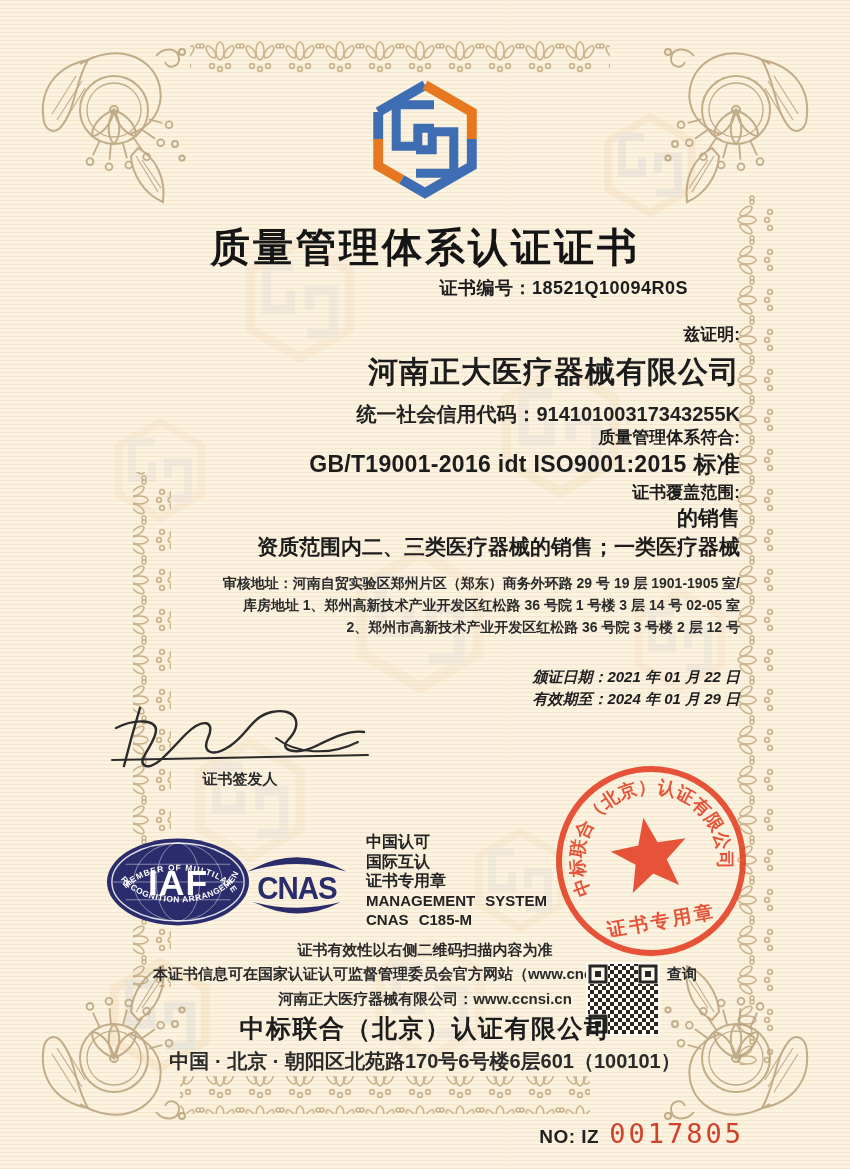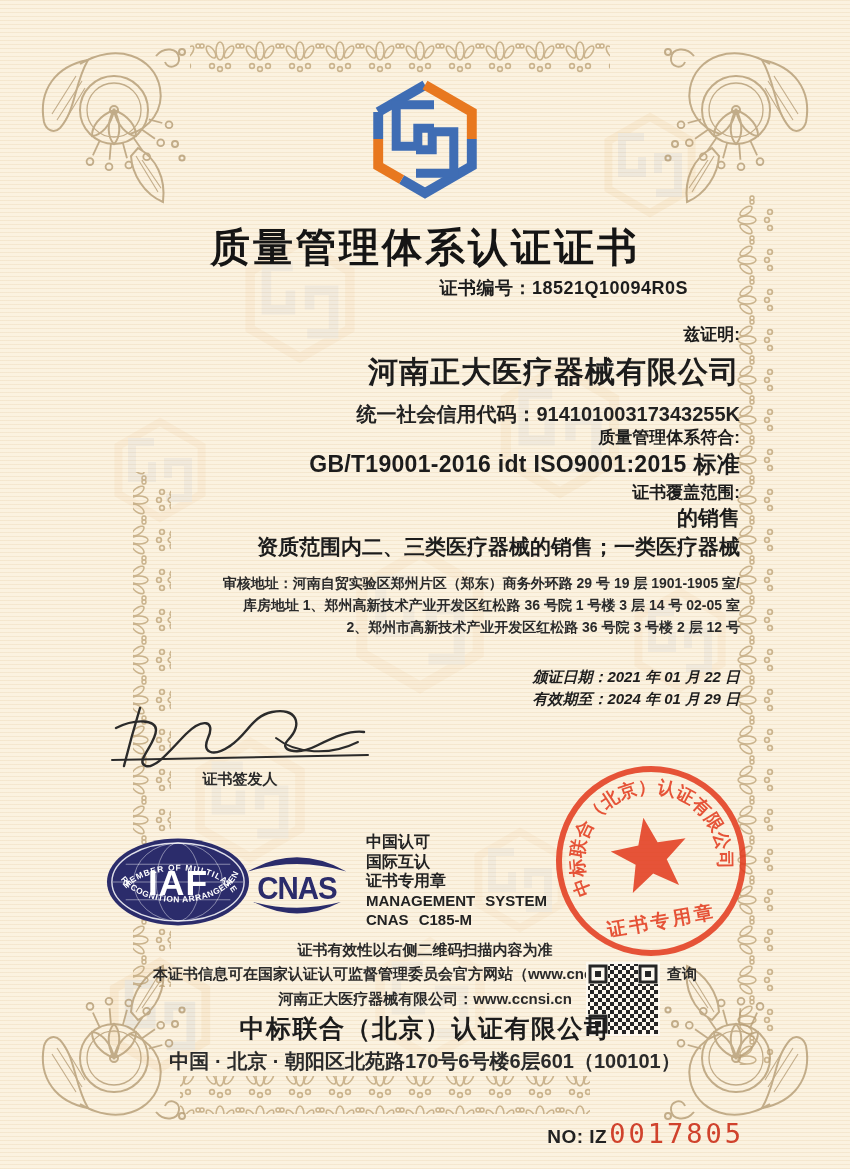--- a/index.html
+++ b/index.html
@@ -23,21 +23,21 @@
   .standard{font-size:23px;font-weight:bold;letter-spacing:.3px;}
   .scope{font-size:21px;font-weight:bold;line-height:29px;}
   .addr{font-size:14px;font-weight:bold;line-height:22px;color:#2a2a2a;}
   .dates{font-size:15px;font-weight:bold;line-height:22px;}
   .signer{font-size:15px;font-weight:bold;color:#2a2a2a;}
   .accline{font-size:16px;font-weight:bold;line-height:19.5px;color:#222;}
   .accline.en{font-size:15px;word-spacing:6px;}
   .fnote{font-size:15px;font-weight:bold;color:#2a2a2a;line-height:24px;}
   .issuer{font-size:25px;font-weight:bold;letter-spacing:1.5px;}
   .issueraddr{font-size:20px;font-weight:bold;color:#2a2a2a;}
-  .serial{display:flex;align-items:baseline;gap:2px;}
+  .serial{display:flex;align-items:baseline;gap:10px;}
   .serial .pfx{font-size:19px;font-weight:bold;color:#222;letter-spacing:.5px;}
   .serial .num{font-family:"DejaVu Sans Mono","Liberation Mono",monospace;
     font-size:27px;color:#d0422c;letter-spacing:3px;}
   svg{display:block;}
 </style>
 </head>
 <body>
 
 <div class="page">
 

